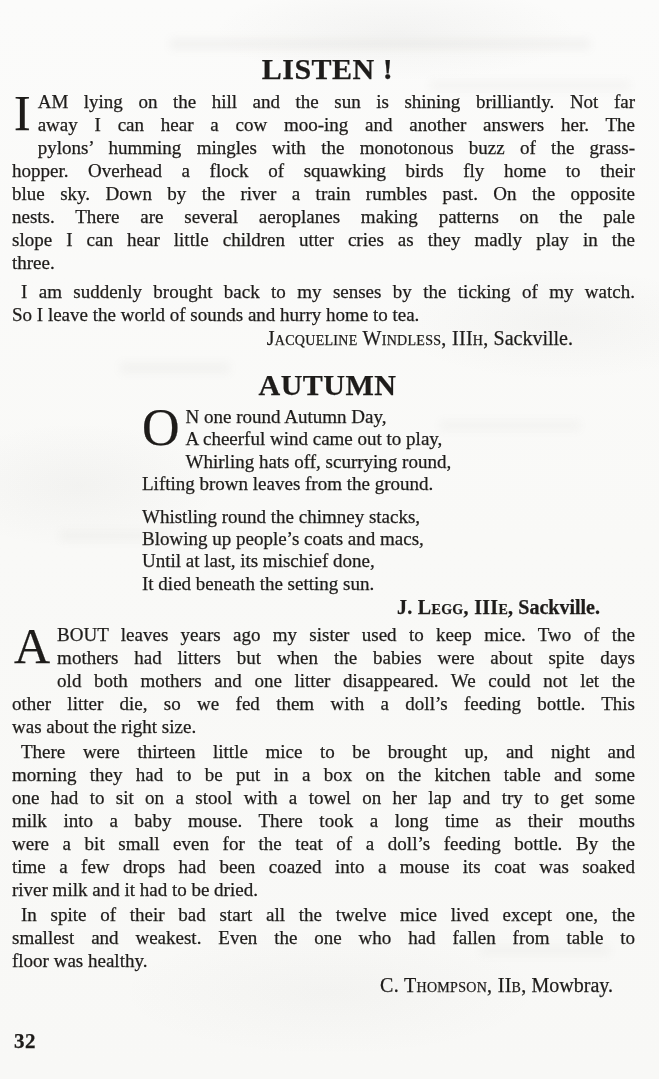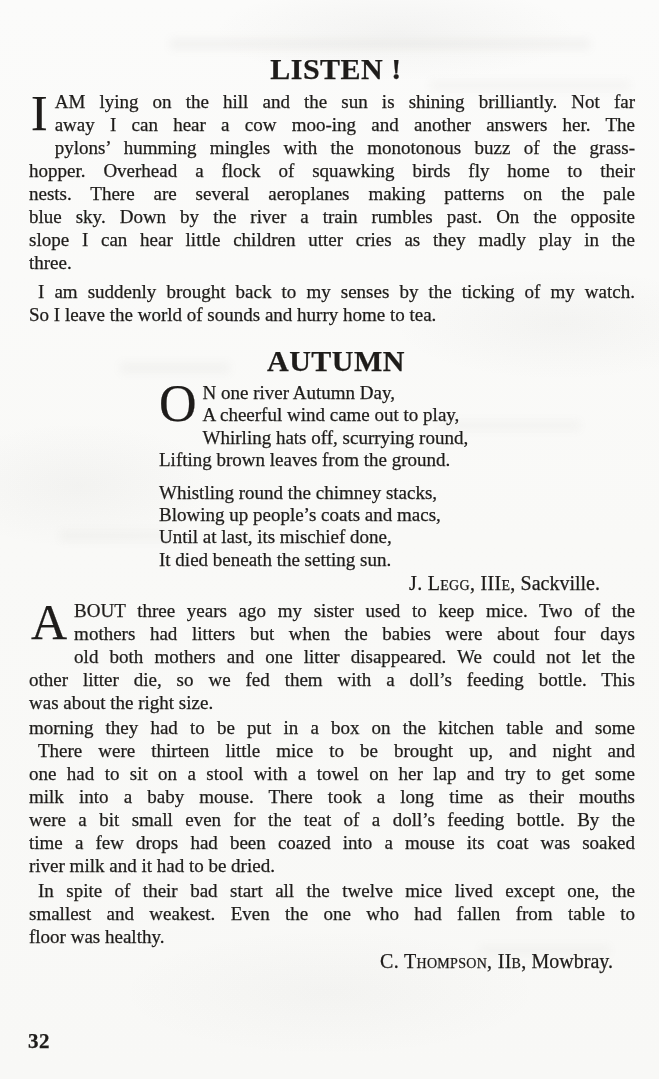--- a/index.html
+++ b/index.html
@@ -11,21 +11,21 @@
       radial-gradient(ellipse 260px 70px at 60% 3%, rgba(120,120,115,0.06), transparent 70%),
       radial-gradient(ellipse 200px 90px at 12% 45%, rgba(120,120,115,0.05), transparent 70%),
       radial-gradient(ellipse 240px 80px at 85% 30%, rgba(120,120,115,0.05), transparent 70%),
       radial-gradient(ellipse 300px 90px at 50% 92%, rgba(120,120,115,0.04), transparent 70%),
       linear-gradient(180deg,#fbfbfa 0%,#f9f9f7 50%,#f8f8f6 100%);
     font-family:"Liberation Serif","DejaVu Serif",serif;
     color:#1e1c1a;
     -webkit-text-stroke:0.25px;
     overflow:hidden;
   }
-  .content{padding:52px 24px 0 12px;margin-left:17px;}
+  .content{padding:52px 24px 0 12px;}
   h1{
     font-size:30px;line-height:34px;font-weight:700;
     text-align:center;text-indent:8px;letter-spacing:0.5px;
     margin:0;
   }
   h1.spaced{word-spacing:13px;letter-spacing:1px;font-size:31px;}
   .para{font-size:19px;line-height:23px;}
   .jline{text-align:justify;text-align-last:justify;}
   .jline.tail{text-align-last:left;}
   .jline.ind{padding-left:9px;}
@@ -34,29 +34,29 @@
     font-size:50px;line-height:44px;height:46px;
     padding:0 7px 0 2px;margin-top:1px;
     font-weight:400;
   }
   .poem{font-size:19px;line-height:22.4px;margin-left:130px;}
   .poem .dropcap{font-size:52px;line-height:42px;height:44px;padding:0 6px 0 0;}
   .pline.pind{padding-left:36px;}
   .byline{font-size:20px;line-height:23px;text-align:right;}
   .byline .sc{font-variant:small-caps;letter-spacing:0.3px;}
   .byline-1{padding-right:62px;margin-top:1px;}
-  .byline-2{padding-right:35px;margin-top:1px;}
+  .byline-2{padding-right:35px;margin-top:1px;font-weight:bold;}
   .byline-3{padding-right:22px;margin-top:2px;}
   .m-title-gap{margin-top:18px;}
   .m-after-title{margin-top:4px;}
   .m-para-gap{margin-top:6px;}
   .m-para-gap-sm{margin-top:2px;}
   .stanza2{margin-top:10px;}
   .page-number{
-    position:absolute;left:28px;top:1029px;
+    position:absolute;left:14px;top:1029px;
     font-size:21px;font-weight:700;letter-spacing:0.5px;
   }
   .ghost{position:absolute;background:#8f8d88;filter:blur(4px);pointer-events:none;}
   .g1{left:170px;top:38px;width:420px;height:12px;opacity:0.07;}
   .g2{left:430px;top:80px;width:200px;height:11px;opacity:0.05;}
   .g3{left:120px;top:362px;width:110px;height:12px;opacity:0.06;}
   .g4{left:440px;top:420px;width:140px;height:11px;opacity:0.05;}
   .g5{left:60px;top:530px;width:110px;height:12px;opacity:0.05;}
   .g6{left:480px;top:945px;width:130px;height:11px;opacity:0.05;}
 </style>
@@ -75,66 +75,70 @@
   <div class="content">
 
     <section>
       <h1>LISTEN !</h1>
       <div class="para m-after-title">
         <span class="dropcap">I</span>
         <div class="jline">AM lying on the hill and the sun is shining brilliantly.  Not far</div>
         <div class="jline">away I can hear a cow moo-ing and another answers her.  The</div>
         <div class="jline">pylons’ humming mingles with the monotonous buzz of the grass-</div>
         <div class="jline">hopper.  Overhead a flock of squawking birds fly home to their</div>
+        <div class="jline">blue sky.  Down by the river a train rumbles past.  On the opposite</div>
         <div class="jline">nests.  There are several aeroplanes making patterns on the pale</div>
-        <div class="jline">blue sky.  Down by the river a train rumbles past.  On the opposite</div>
         <div class="jline">slope I can hear little children utter cries as they madly play in the</div>
         <div class="jline tail">three.</div>
       </div>
       <div class="para m-para-gap">
         <div class="jline ind">I am suddenly brought back to my senses by the ticking of my watch.</div>
         <div class="jline tail">So I leave the world of sounds and hurry home to tea.</div>
+      </div>
+      <div class="byline byline-1">
+        <span class="sc">Jacqueline Windless, IIIh,</span>
+        <span>Sackville.</span>
       </div>
     </section>
 
     <section>
       <h1 class="m-title-gap">AUTUMN</h1>
       <div class="poem m-after-title">
         <div class="stanza">
           <span class="dropcap">O</span>
-          <div class="pline">N one river Autumn Day,</div>
+          <div class="pline">N one round Autumn Day,</div>
           <div class="pline pind">A cheerful wind came out to play,</div>
           <div class="pline">Whirling hats off, scurrying round,</div>
           <div class="pline">Lifting brown leaves from the ground.</div>
         </div>
         <div class="stanza stanza2">
           <div class="pline">Whistling round the chimney stacks,</div>
           <div class="pline">Blowing up people’s coats and macs,</div>
           <div class="pline">Until at last, its mischief done,</div>
           <div class="pline">It died beneath the setting sun.</div>
         </div>
       </div>
       <div class="byline byline-2">
         <span class="sc">J. Legg, IIIe,</span>
         <span>Sackville.</span>
       </div>
     </section>
 
     <section>
       <div class="para m-after-title">
         <span class="dropcap">A</span>
-        <div class="jline">BOUT three years ago my sister used to keep mice.  Two of the</div>
-        <div class="jline">mothers had litters but when the babies were about four days</div>
+        <div class="jline">BOUT leaves years ago my sister used to keep mice.  Two of the</div>
+        <div class="jline">mothers had litters but when the babies were about spite days</div>
         <div class="jline">old both mothers and one litter disappeared.  We could not let the</div>
         <div class="jline">other litter die, so we fed them with a doll’s feeding bottle.  This</div>
         <div class="jline tail">was about the right size.</div>
       </div>
       <div class="para m-para-gap-sm">
+        <div class="jline ind">There were thirteen little mice to be brought up, and night and</div>
         <div class="jline">morning they had to be put in a box on the kitchen table and some</div>
-        <div class="jline ind">There were thirteen little mice to be brought up, and night and</div>
         <div class="jline">one had to sit on a stool with a towel on her lap and try to get some</div>
         <div class="jline">milk into a baby mouse.  There took a long time as their mouths</div>
         <div class="jline">were a bit small even for the teat of a doll’s feeding bottle.  By the</div>
         <div class="jline">time a few drops had been coazed into a mouse its coat was soaked</div>
         <div class="jline tail">river milk and it had to be dried.</div>
       </div>
       <div class="para m-para-gap-sm">
         <div class="jline ind">In spite of their bad start all the twelve mice lived except one, the</div>
         <div class="jline">smallest and weakest.  Even the one who had fallen from table to</div>
         <div class="jline tail">floor was healthy.</div>

